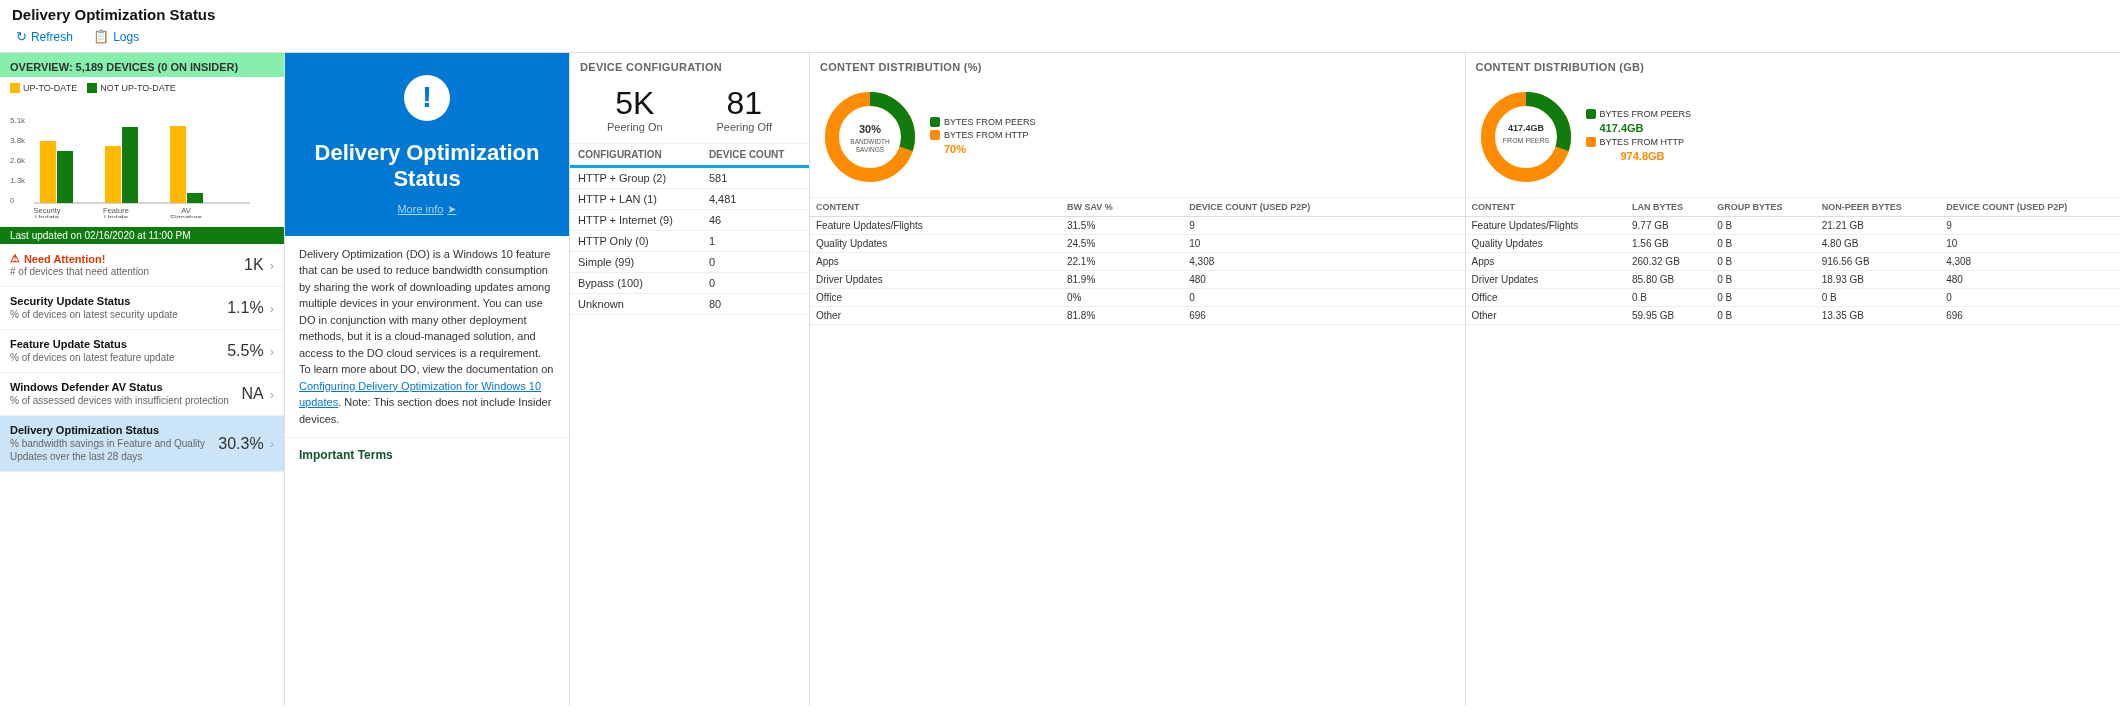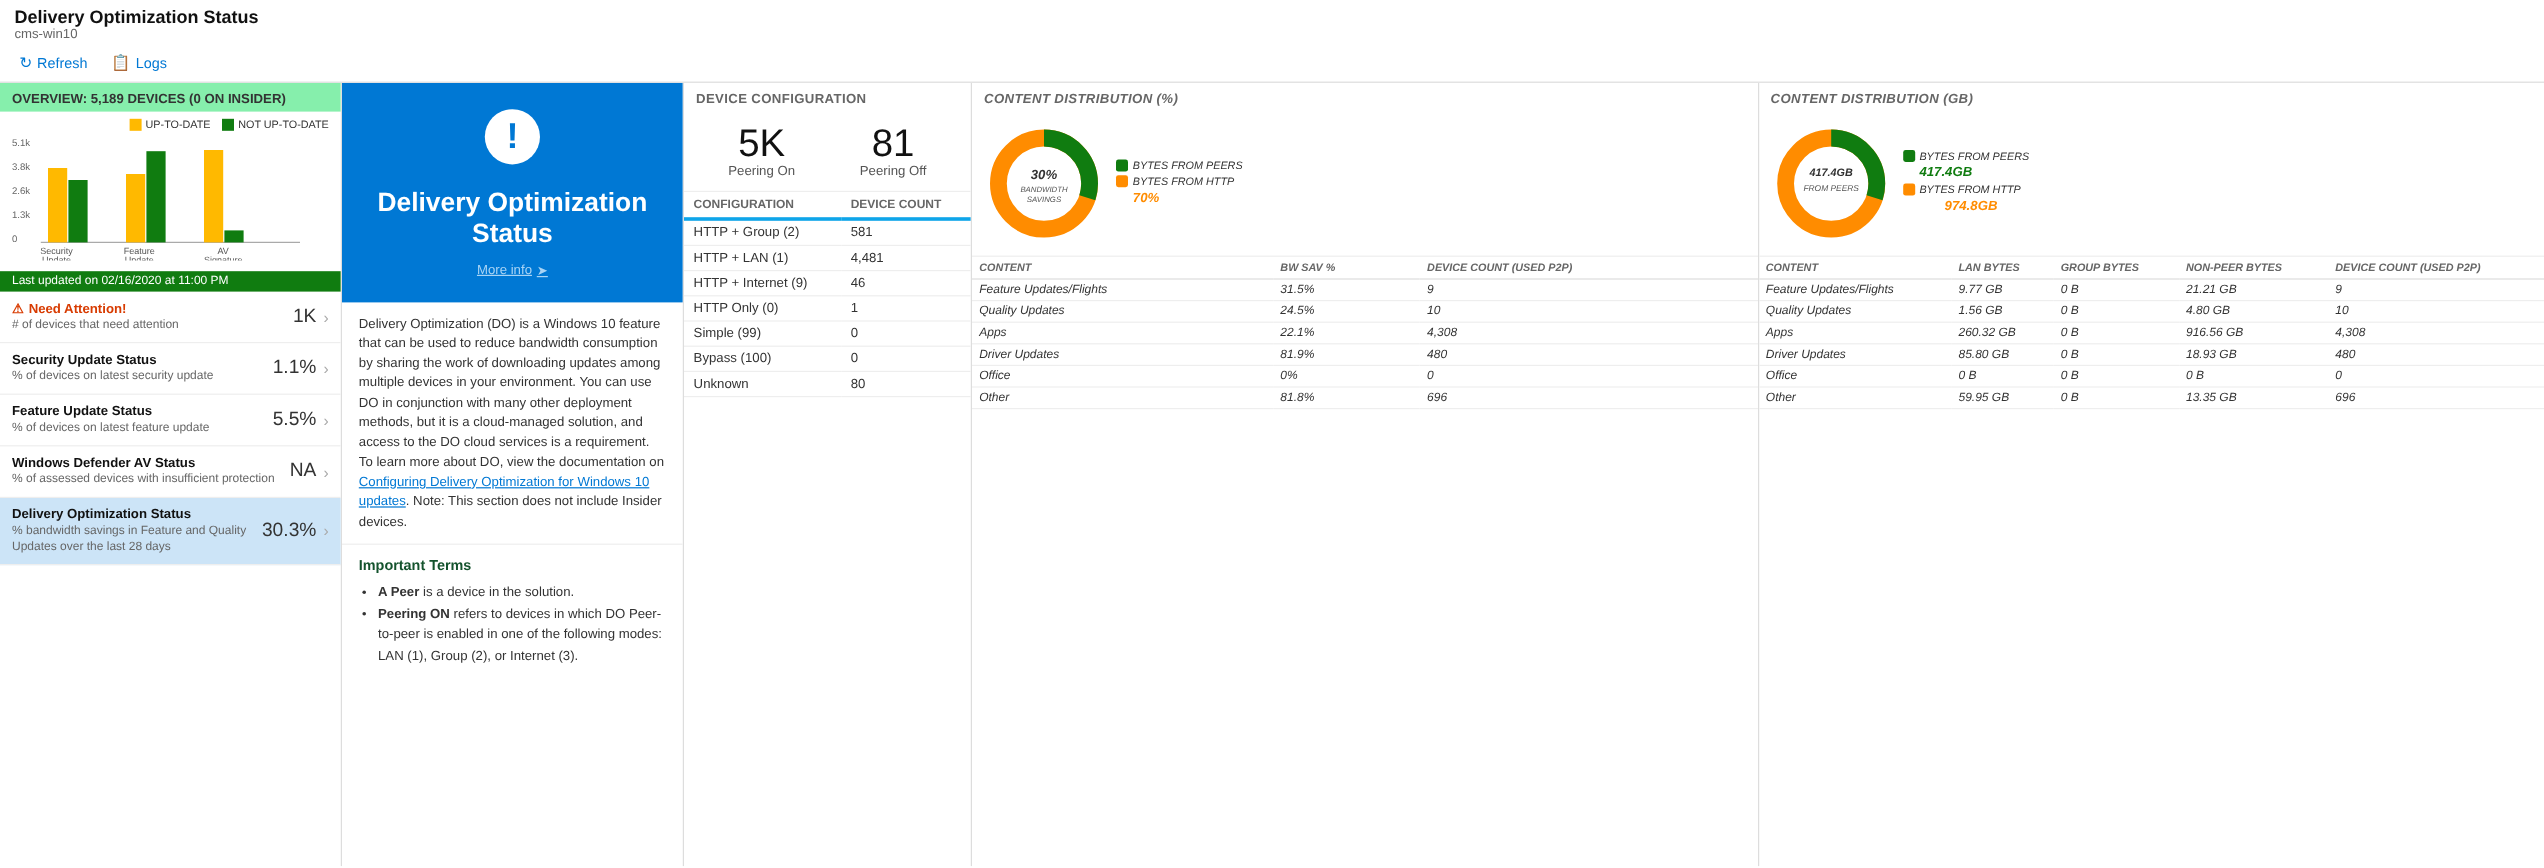--- a/index.html
+++ b/index.html
@@ -15,21 +15,21 @@
     
     .main { display: flex; gap: 0; height: calc(100vh - 70px); overflow: hidden; }
 
     
     .left-panel { width: 285px; min-width: 285px; border-right: 1px solid #ddd; overflow-y: auto; }
 
     .overview-header { background: #86efac; padding: 8px 10px 4px 10px; font-size: 11px; font-weight: 700; color: #333; }
 
     
     .bar-chart-container { padding: 6px 10px; }
-    .chart-legend { display: flex; gap: 10px; margin-bottom: 3px; font-size: 10px; justify-content: flex-end; }
+    .chart-legend { display: flex; gap: 10px; margin-bottom: 20px; font-size: 10px; }
     .legend-item { display: flex; align-items: center; gap: 3px; }
     .legend-dot { width: 10px; height: 10px; }
 
     
     .status-update-bar { background: #107c10; color: #fff; font-size: 10px; padding: 3px 10px; }
 
     
     .nav-item { display: flex; align-items: center; justify-content: space-between; padding: 8px 10px; border-bottom: 1px solid #eee; cursor: pointer; }
     .nav-item.active { background: #cce4f7; }
     .nav-item-left { flex: 1; }
@@ -61,40 +61,39 @@
     .peering-stats { display: flex; gap: 0; padding: 10px; border-bottom: 1px solid #eee; }
     .peering-stat { flex: 1; text-align: center; }
     .peering-value { font-size: 32px; font-weight: 300; color: #111; line-height: 1; }
     .peering-label { font-size: 11px; color: #555; margin-top: 2px; }
 
     .config-table { width: 100%; border-collapse: collapse; font-size: 11px; }
     .config-table th { text-align: left; padding: 5px 8px; color: #666; font-weight: 600; border-bottom: 3px solid #0ea5e9; font-size: 10px; }
     .config-table td { padding: 4px 8px; border-bottom: 1px solid #eee; }
 
     
-    .content-dist-panel { flex: 1; border-right: 1px solid #ddd; overflow-y: auto; font-style: italic; }
+    .content-dist-panel { flex: 1; border-right: 1px solid #ddd; overflow-y: auto; }
     .content-dist-panel:last-child { border-right: none; }
 
     .donut-container { display: flex; align-items: center; gap: 10px; padding: 10px; border-bottom: 1px solid #eee; }
     .donut-legend { font-size: 10px; }
     .donut-legend-item { display: flex; align-items: center; gap: 4px; margin-bottom: 3px; font-size: 10px; }
     .donut-legend-dot { width: 10px; height: 10px; border-radius: 2px; flex-shrink: 0; }
 
     .dist-table { width: 100%; border-collapse: collapse; font-size: 10px; }
     .dist-table th { text-align: left; padding: 4px 6px; color: #666; font-weight: 600; border-bottom: 1px solid #ddd; font-size: 9px; white-space: nowrap; }
     .dist-table td { padding: 3px 6px; border-bottom: 1px solid #eee; white-space: nowrap; }
   </style>
 </head>
 <body>
 
 <div>
 
   <div class="header">
     <div class="header-title">Delivery Optimization Status</div>
-    <div class="header-sub">cms-win10</div>
     <div class="toolbar">
       <button class="toolbar-btn">
         <span style="font-size:13px;">↻</span>
         <span>Refresh</span>
       </button>
       <button class="toolbar-btn">
         <span style="font-size:13px;">📋</span>
         <span>Logs</span>
       </button>
     </div>
@@ -211,28 +210,20 @@
         <div class="do-status-link">
           <span>More info</span>
           <span>➤</span>
         </div>
       </div>
       <div class="info-text">
         <span>Delivery Optimization (DO) is a Windows 10 feature that can be used to reduce bandwidth consumption by sharing the work of downloading updates among multiple devices in your environment. You can use DO in conjunction with many other deployment methods, but it is a cloud-managed solution, and access to the DO cloud services is a requirement. To learn more about DO, view the documentation on </span><a>Configuring Delivery Optimization for Windows 10 updates</a><span>. Note: This section does not include Insider devices.</span>
       </div>
       <div class="important-terms">
         <div class="important-terms-title">Important Terms</div>
-        <ul class="terms-list">
-          <li>
-            <b>A Peer</b> is a device in the solution.
-          </li>
-          <li>
-            <b>Peering ON</b> refers to devices in which DO Peer-to-peer is enabled in one of the following modes: LAN (1), Group (2), or Internet (3).
-          </li>
-        </ul>
       </div>
     </div>
 
     <div class="device-config-panel">
       <div class="panel-header">DEVICE CONFIGURATION</div>
       <div class="peering-stats">
         <div class="peering-stat">
           <div class="peering-value">
             <span>5K</span>
           </div>

